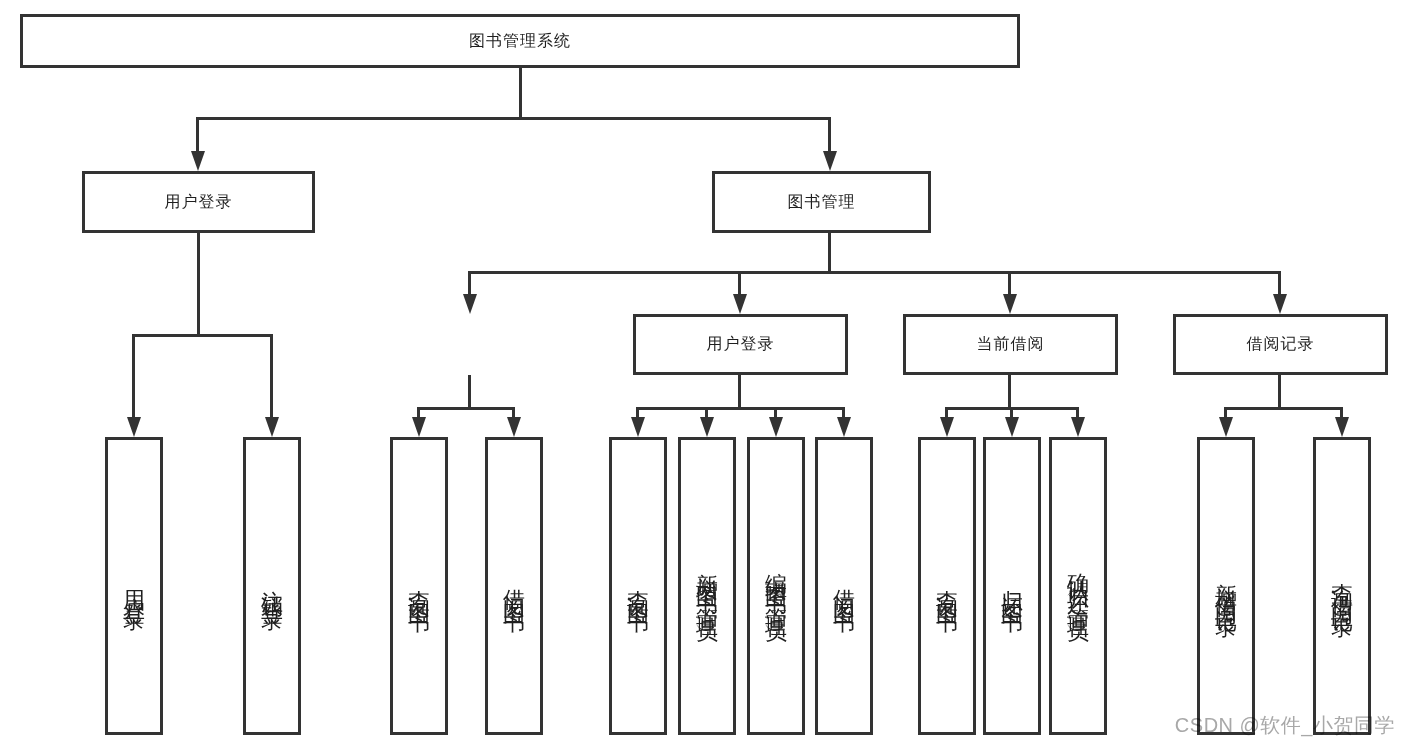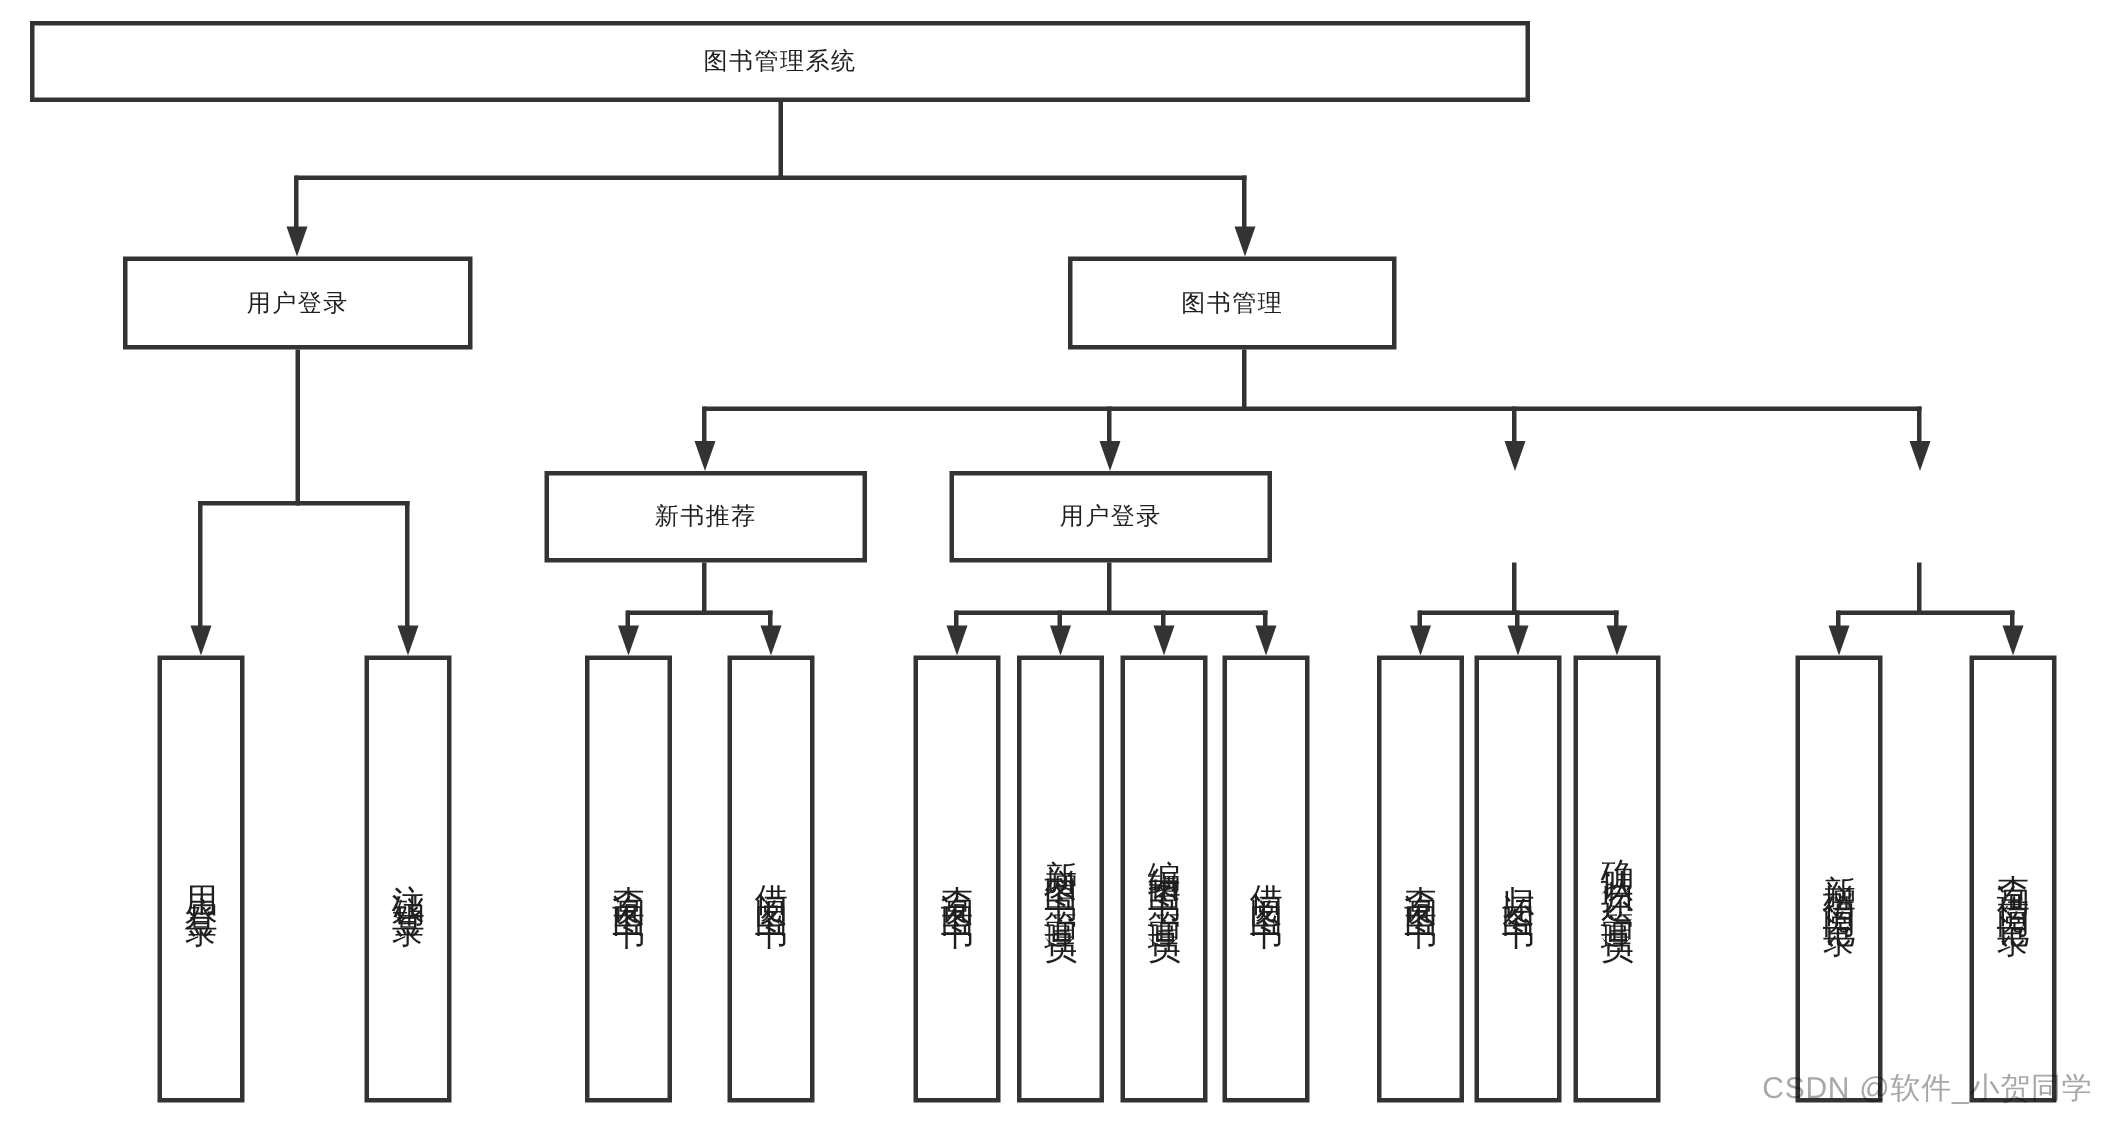--- a/index.html
+++ b/index.html
@@ -73,25 +73,28 @@
   <div class="hl" style="left:469px;top:271px;width:812px"></div>
   <div class="vl" style="left:468px;top:271px;height:24px"></div>
   <div class="vl" style="left:738px;top:271px;height:24px"></div>
   <div class="vl" style="left:1008px;top:271px;height:24px"></div>
   <div class="vl" style="left:1278px;top:271px;height:24px"></div>
   <div class="ah" style="left:463px;top:294px"></div>
   <div class="ah" style="left:733px;top:294px"></div>
   <div class="ah" style="left:1003px;top:294px"></div>
   <div class="ah" style="left:1273px;top:294px"></div>
 
-  <div class="box hbox" style="left:363px;top:314px;width:215px;height:61px">
-    <span>新书推荐</span>
-  </div>
   <div class="box hbox" style="left:633px;top:314px;width:215px;height:61px">
     <span>用户登录</span>
+  </div>
+  <div class="box hbox" style="left:903px;top:314px;width:215px;height:61px">
+    <span>当前借阅</span>
+  </div>
+  <div class="box hbox" style="left:1173px;top:314px;width:215px;height:61px">
+    <span>借阅记录</span>
   </div>
 
   <div class="vl" style="left:468px;top:375px;height:35px"></div>
   <div class="hl" style="left:418px;top:407px;width:97px"></div>
   <div class="vl" style="left:417px;top:407px;height:12px"></div>
   <div class="vl" style="left:512px;top:407px;height:12px"></div>
   <div class="ah" style="left:412px;top:417px"></div>
   <div class="ah" style="left:507px;top:417px"></div>
 
   <div class="vl" style="left:738px;top:375px;height:35px"></div>

